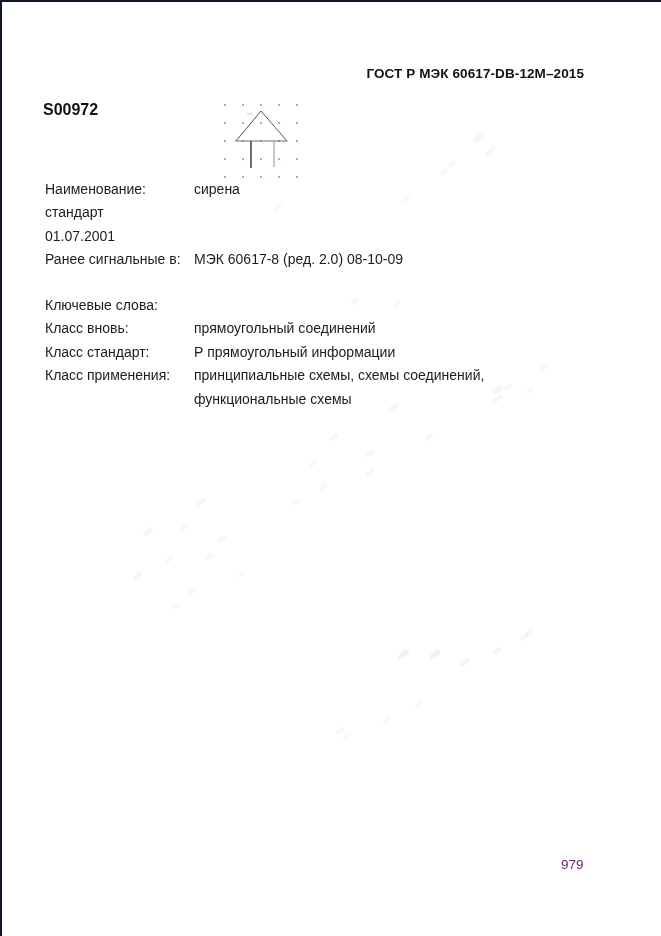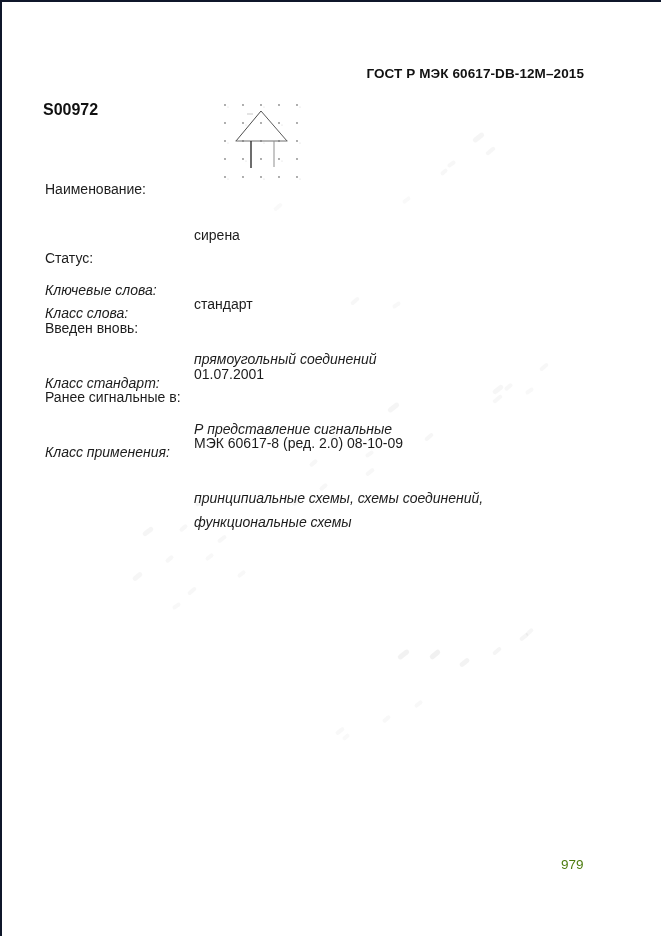--- a/index.html
+++ b/index.html
@@ -19,27 +19,27 @@
   }
   .symbol-id {
     position:absolute; left:41px; top:100px;
     font-size:16px; font-weight:bold; line-height:1; color:#111;
   }
   .symbol-figure {
     position:absolute; left:218px; top:97px; width:84px; height:84px;
   }
   .fields { position:absolute; left:43px; width:560px; }
   #fields-main { top:176px; }
-  #fields-meta { top:277px;font-style:italic; }
+  #fields-meta { top:292px; }
   .row { display:flex; font-size:14px; line-height:23.4px; }
   .label { flex:0 0 149px; width:149px; }
-  .value { white-space:pre-line;margin-top:46px; }
+  .value { white-space:pre-line; }
   .page-number {
     position:absolute; left:559px; top:856px;
-    font-size:13.5px; line-height:1; color:#4d7c0f;
+    font-size:13.5px; line-height:1; color:#701a75;
   }
   .sm {
     position:absolute; background:#9a9a9a; border-radius:3px;
     pointer-events:none;
   }
   svg line { stroke-linecap:butt; }
 </style>
 </head>
 <body>
 
@@ -102,44 +102,42 @@
       <line x1="54" y1="42" x2="54" y2="68" stroke="#8f8f8f" stroke-width="1"></line>
     </svg>
   </div>
 
   <div class="fields" id="fields-main">
     <div class="row">
       <span class="label">Наименование:</span>
       <span class="value">сирена</span>
     </div>
     <div class="row">
-      <span class="label">Статус:</span>
       <span class="value">стандарт</span>
     </div>
     <div class="row">
-      <span class="label">Введен вновь:</span>
       <span class="value">01.07.2001</span>
     </div>
     <div class="row">
       <span class="label">Ранее сигнальные в:</span>
       <span class="value">МЭК 60617-8 (ред. 2.0) 08-10-09</span>
     </div>
   </div>
 
   <div class="fields" id="fields-meta">
     <div class="row">
       <span class="label">Ключевые слова:</span>
     </div>
     <div class="row">
-      <span class="label">Класс слова:</span>
+      <span class="label">Класс вновь:</span>
       <span class="value">прямоугольный соединений</span>
     </div>
     <div class="row">
       <span class="label">Класс стандарт:</span>
-      <span class="value">Р представление сигнальные</span>
+      <span class="value">Р прямоугольный информации</span>
     </div>
     <div class="row">
       <span class="label">Класс применения:</span>
       <span class="value">принципиальные схемы, схемы соединений,
 функциональные схемы</span>
     </div>
   </div>
 
   <div class="page-number">979</div>
 

